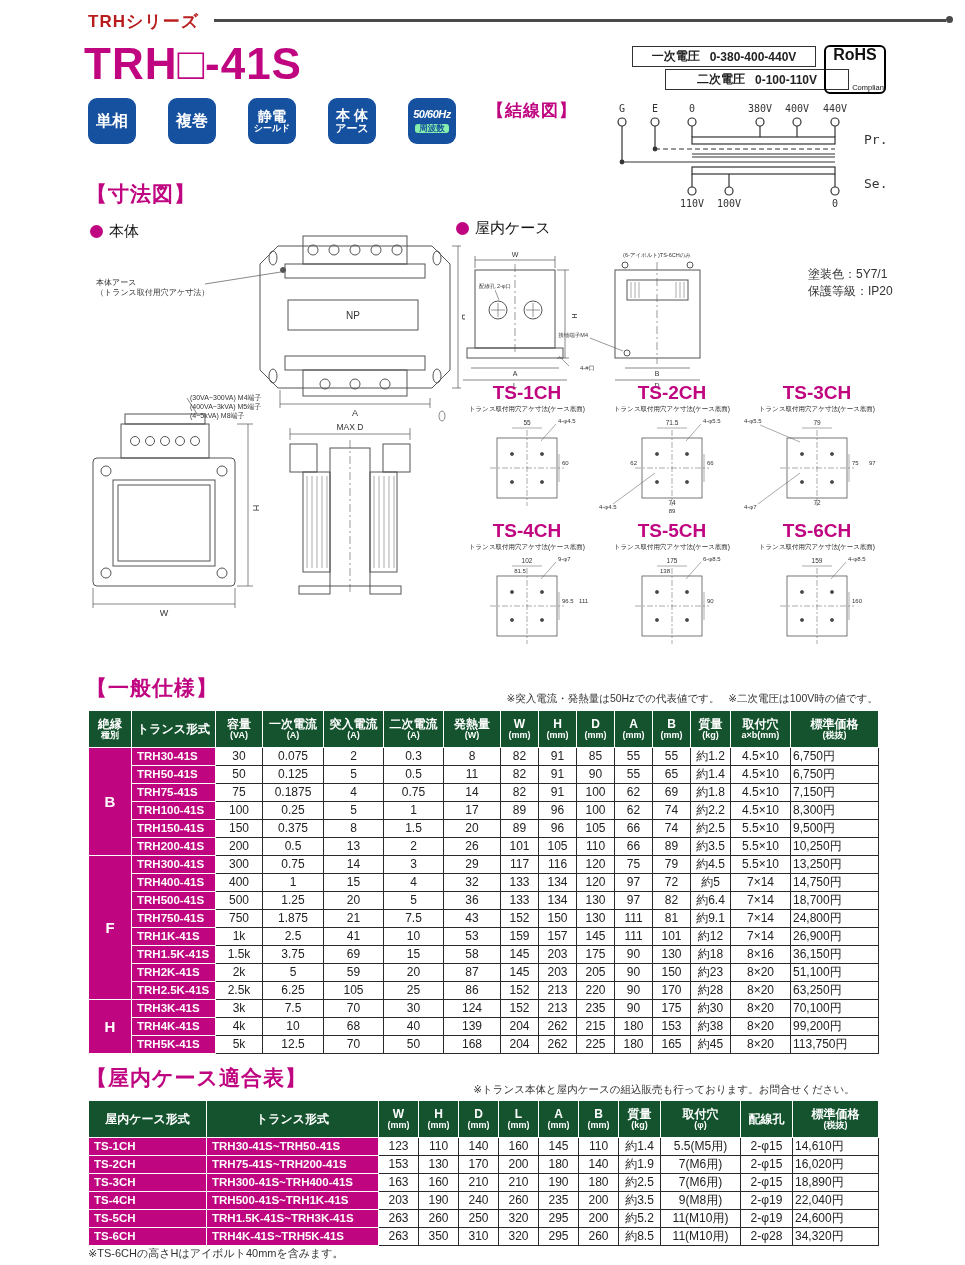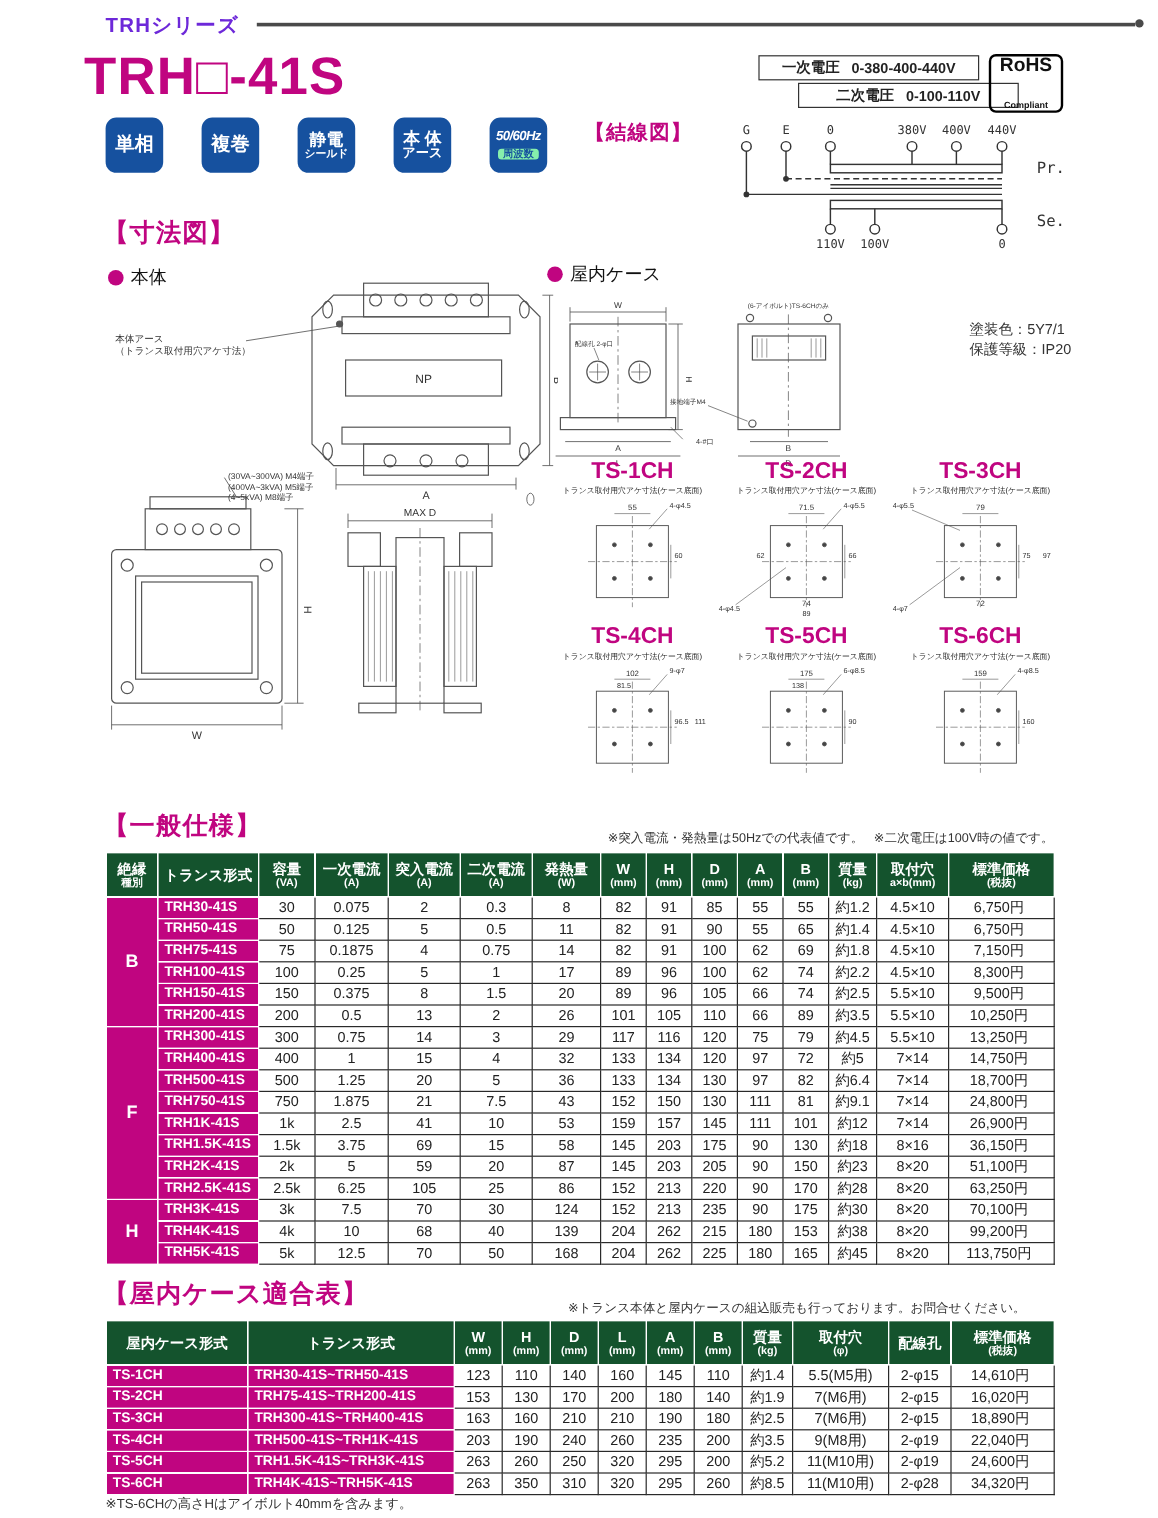--- a/index.html
+++ b/index.html
@@ -3,67 +3,67 @@
 <meta charset="utf-8">
 <style>
   html,body{margin:0;padding:0;}
   body{
     width:965px;height:1265px;position:relative;background:#fff;
     font-family:"Liberation Sans","DejaVu Sans",sans-serif;color:#222;
     overflow:hidden;
   }
   .abs{position:absolute;}
   .heading{font-weight:bold;color:#c00580;font-size:21px;letter-spacing:1px;}
-  .series{font-size:17px;font-weight:bold;color:#6d28d9;letter-spacing:1px;}
+  .series{font-size:17px;font-weight:bold;color:#b91c1c;letter-spacing:1px;}
   .rule{background:#4a4a4a;height:2.5px;}
   .rule-dot{width:7px;height:7px;border-radius:50%;background:#4a4a4a;}
   .title{font-size:44px;font-weight:800;color:#c00580;letter-spacing:1px;line-height:1;}
   .badges{display:flex;gap:8px;}
   .badge{
     width:48px;height:46px;border-radius:9px;background:#16519f;color:#fff;
     display:flex;flex-direction:column;align-items:center;justify-content:center;
     font-weight:bold;text-align:center;line-height:1.05;
   }
   .badge .b1{font-size:14px;}
   .badge .b1.big{font-size:16px;}
   .badge .b2{font-size:9px;}
   .badge .fq1{font-size:11px;font-style:italic;letter-spacing:-0.5px;}
   .badge .fq2{background:#86efac;color:#16519f;font-size:8.5px;border-radius:3px;padding:0 4px;margin-top:3px;font-family:Liberation Serif, serif;}
   .vbox{width:182px;height:19px;border:1.5px solid #333;display:flex;align-items:center;justify-content:center;gap:10px;font-size:12px;font-weight:bold;color:#222;background:#fff;}
   .rohs{width:58px;height:45px;border:2.5px solid #000;border-radius:6px;display:flex;flex-direction:column;align-items:center;justify-content:center;line-height:1;}
   .rohs .r1{font-size:16px;font-weight:800;color:#111;}
-  .rohs .r2{font-size:7.5px;font-weight:bold;color:#111;margin-top:1px;}
+  .rohs .r2{font-size:7.5px;font-weight:normal;color:#111;margin-top:1px;padding-left:28px;}
   .wiring-heading{font-size:17px;font-weight:bold;color:#c00580;letter-spacing:1px;}
   .bullet-row{display:flex;align-items:center;gap:6px;font-size:15px;color:#111;}
   .bullet{width:13px;height:13px;border-radius:50%;background:#c00580;}
   .smallnote{font-size:8px;color:#333;line-height:1.25;}
   .tinynote{font-size:7px;color:#333;line-height:1.3;}
   .paintnote{font-size:12px;color:#333;line-height:17px;}
   .notes-right{font-size:10.5px;color:#333;text-align:right;}
   .footnote{font-size:11px;color:#333;}
   table{border-collapse:collapse;table-layout:fixed;width:790px;font-size:12px;}
   th,td{border:1px solid #2a2a2a;padding:0 2px;text-align:center;height:17px;line-height:1.05;overflow:hidden;white-space:nowrap;}
   th.hd{background:#14532d;color:#fff;border:1px solid #fff;font-weight:bold;font-size:12px;height:36px;}
   th.hd .unit{display:block;font-size:9px;font-weight:bold;}
   td.model{background:#c00580;color:#fff;border:1px solid #fff;font-weight:bold;text-align:left;padding-left:5px;font-size:11.5px;}
   td.grp{background:#c00580;color:#fff;border:1px solid #fff;font-weight:bold;font-size:15px;}
-  td.price{text-align:center;padding-right:6px;margin-top:48px;}
+  td.price{text-align:left;padding-right:6px;margin-top:48px;}
   .ts-block{position:absolute;width:150px;text-align:center;}
   .ts-title{font-size:19px;font-weight:800;color:#c00580;line-height:1.1;}
   .ts-caption{font-size:6.5px;color:#222;margin-top:1px;}
   svg text{fill:#333;}
 </style>
 </head>
 <body>
 
 <div class="abs series" style="left:88px;top:10px;">TRHシリーズ</div>
 <div class="abs rule" style="left:214px;top:19px;width:732px;"></div>
 <div class="abs rule-dot" style="left:946px;top:16px;"></div>
 
-<div class="abs title" style="left:70px;top:42px;">TRH□-41S</div>
+<div class="abs title" style="left:84px;top:42px;">TRH□-41S</div>
 
 <div class="abs badges" style="left:88px;top:98px;gap:32px;">
   <div class="badge">
       <span class="b1 big">単相</span>
     </div>
   <div class="badge">
       <span class="b1 big">複巻</span>
     </div>
   <div class="badge">
       <span class="b1">静電</span>

